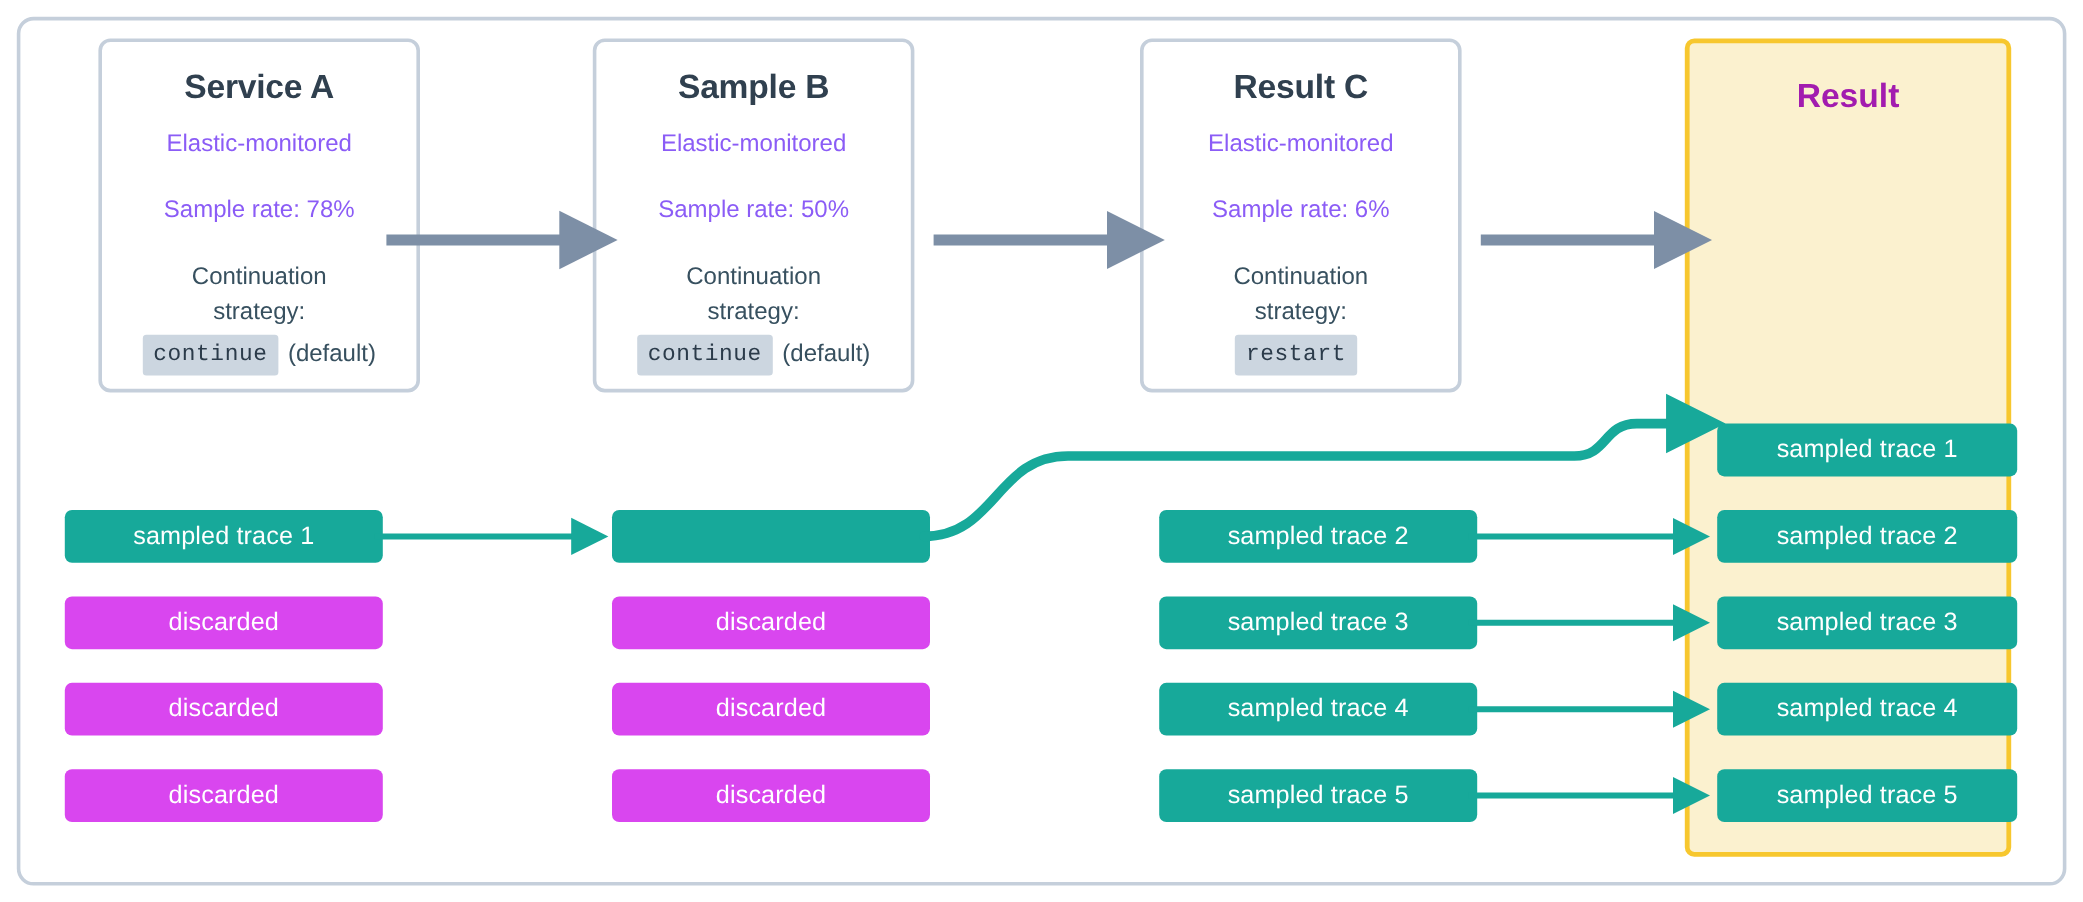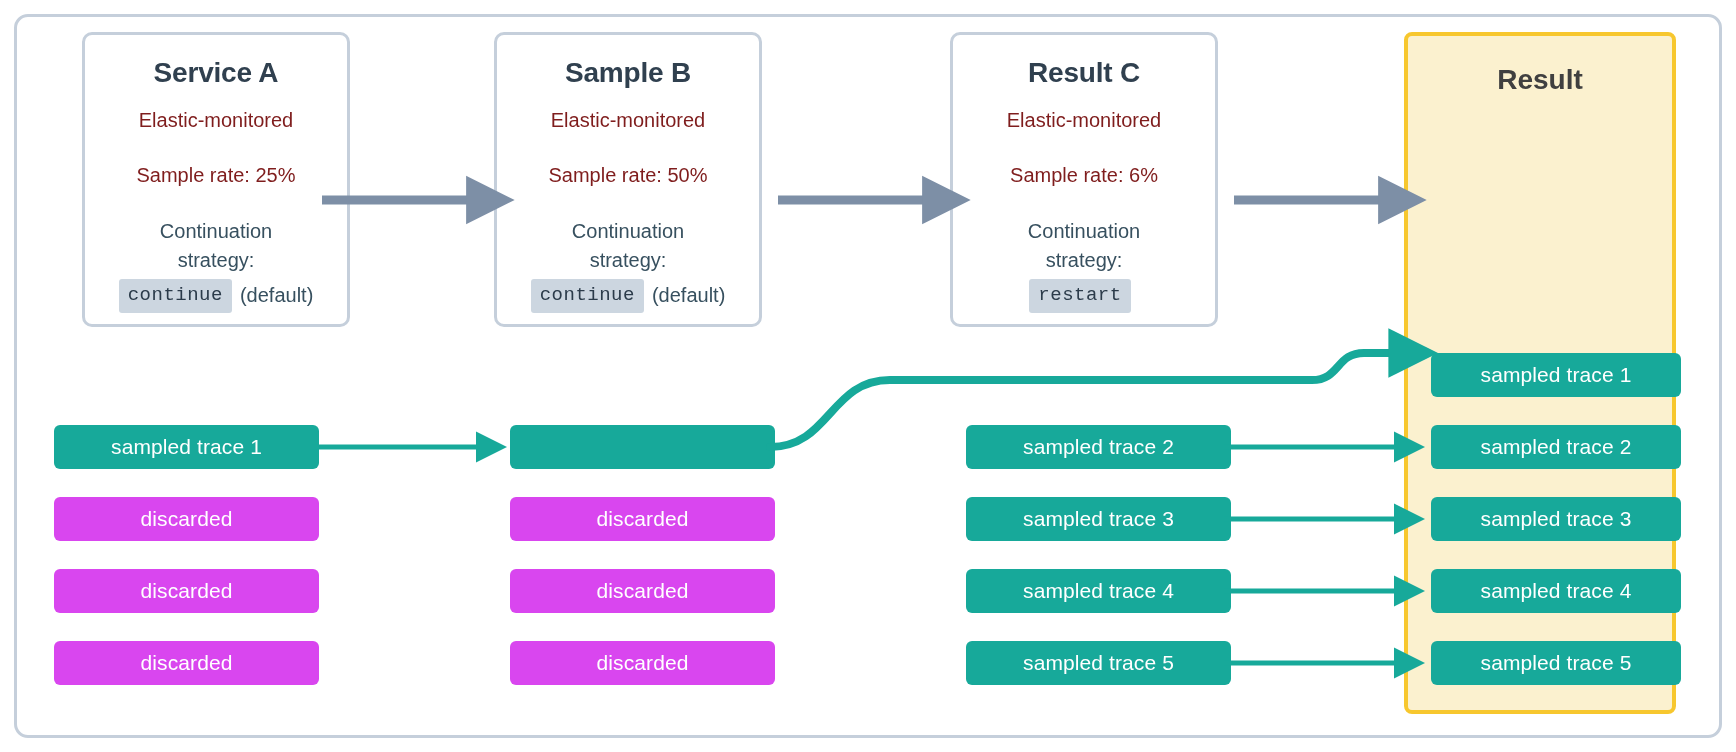--- a/index.html
+++ b/index.html
@@ -41,21 +41,21 @@
   }
   .service-card .title {
     font-size: 28px;
     font-weight: bold;
     color: #30404f;
     letter-spacing: -0.2px;
     margin-bottom: 18px;
   }
   .service-card .line {
     font-size: 20px;
-    color: #7f1d1d;
+    color: #8b5cf6;
     margin-bottom: 28px;
     text-align: center;
     line-height: 1.35;
   }
   .strategy-block {
     text-align: center;
     font-size: 20px;
     color: #37505f;
     line-height: 1.45;
   }
@@ -84,21 +84,21 @@
     width: 272px; height: 682px;
     background: #fbf1cf;
     border: 4px solid #f7c72e;
     border-radius: 8px;
   }
   .result-panel .title {
     margin-top: 28px;
     text-align: center;
     font-size: 28px;
     font-weight: bold;
-    color: #404040;
+    color: #a21caf;
   }
 
   
   .pill {
     position: absolute;
     width: 265px;
     height: 44px;
     border-radius: 6px;
     display: flex;
     align-items: center;
@@ -126,21 +126,21 @@
 </head>
 <body>
 
 <div id="stage">
 
   <div class="outer-frame"></div>
 
   <div class="service-card" style="left:56px;margin-left:26px;">
     <div class="title">Service A</div>
     <div class="line">Elastic-monitored</div>
-    <div class="line">Sample rate: 25%</div>
+    <div class="line">Sample rate: 78%</div>
     <div class="strategy-block">
       <div>Continuation</div>
       <div>strategy:</div>
       <div class="strategy-row">
         <code class="badge">continue</code>
         <span>(default)</span>
       </div>
     </div>
   </div>
 

